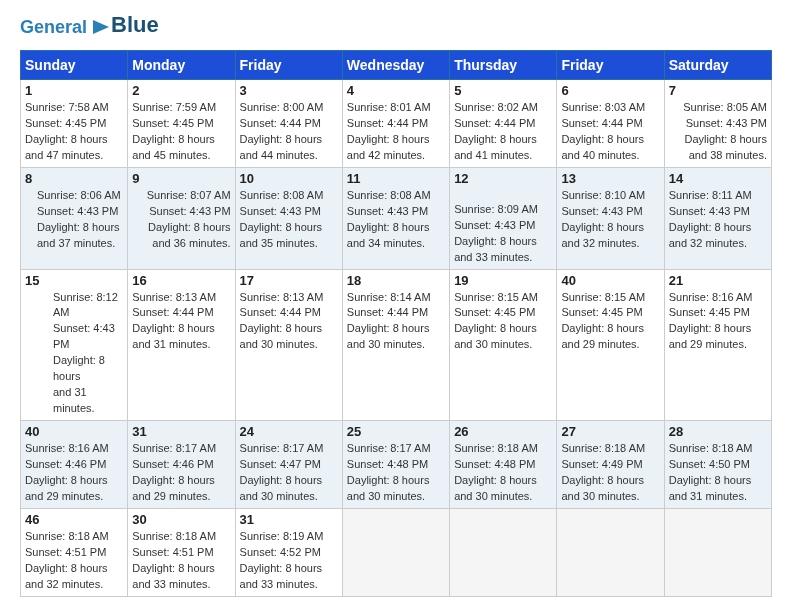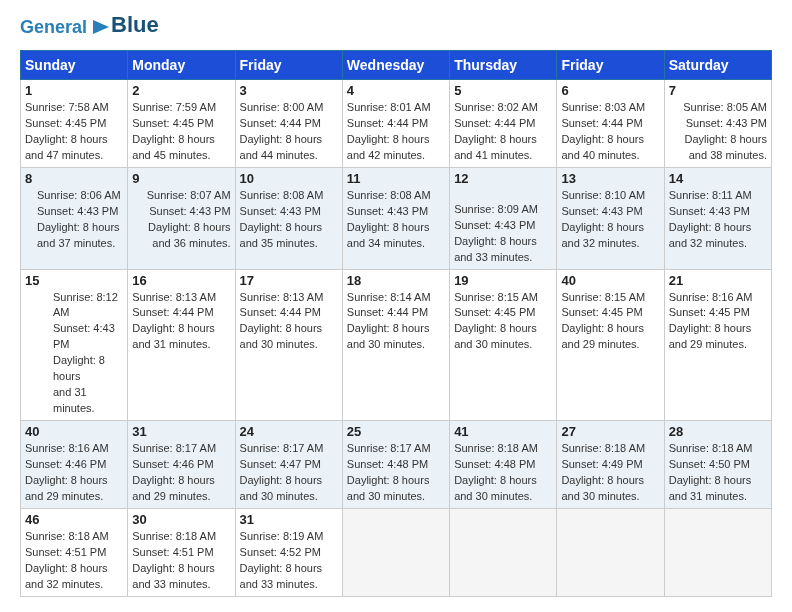--- a/index.html
+++ b/index.html
@@ -302,21 +302,21 @@
 and 30 minutes.</div>
           </td>
           <td>
             <span class="day-num">25</span>
             <div class="day-info" style="white-space: pre-line;">Sunrise: 8:17 AM
 Sunset: 4:48 PM
 Daylight: 8 hours
 and 30 minutes.</div>
           </td>
           <td>
-            <span class="day-num">41</span>
+            <span class="day-num">26</span>
             <div class="day-info" style="white-space: pre-line;">Sunrise: 8:18 AM
 Sunset: 4:48 PM
 Daylight: 8 hours
 and 30 minutes.</div>
           </td>
           <td>
             <span class="day-num">27</span>
             <div class="day-info" style="white-space: pre-line;">Sunrise: 8:18 AM
 Sunset: 4:49 PM
 Daylight: 8 hours

